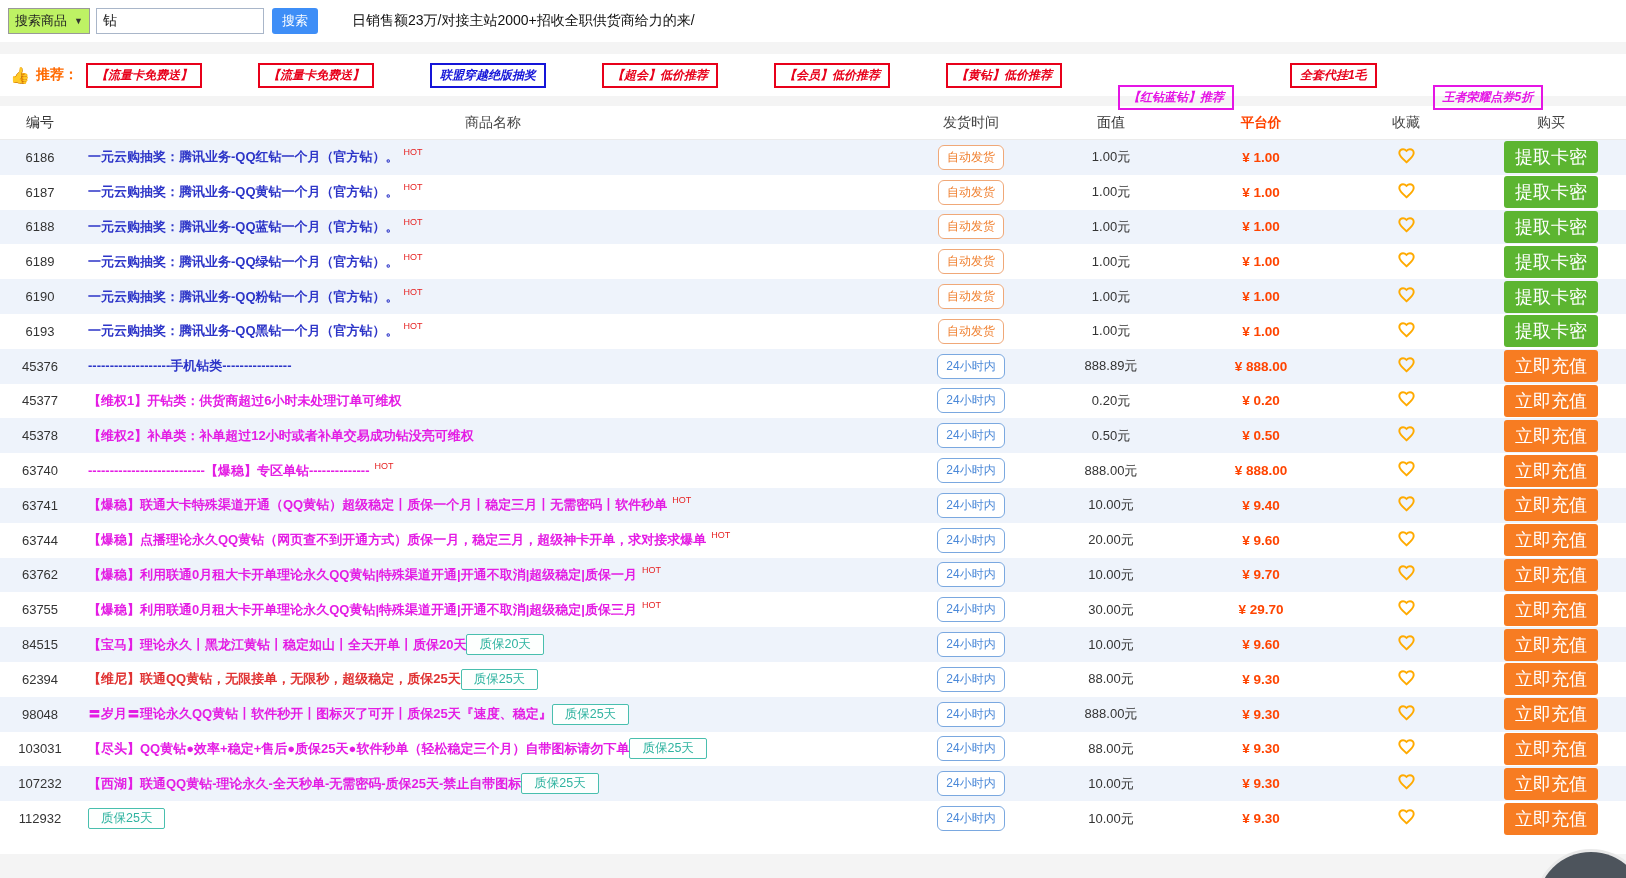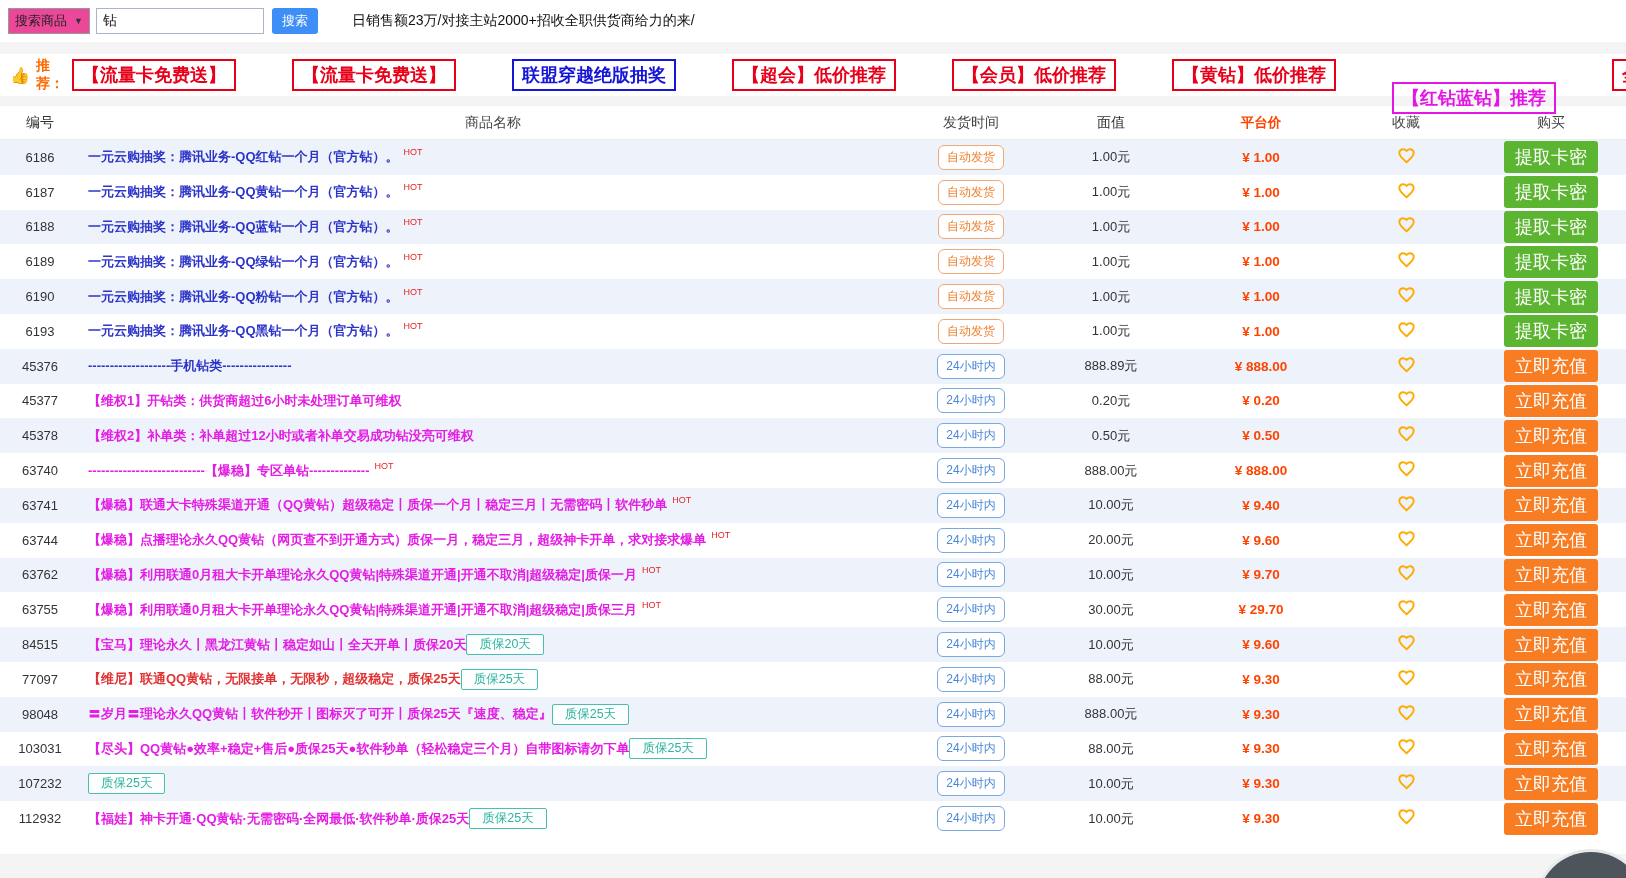--- a/index.html
+++ b/index.html
@@ -2,35 +2,35 @@
 <html><head>
 <meta charset="utf-8">
 <style>
   * { margin:0; padding:0; box-sizing:border-box; }
   html,body { width:1626px; height:878px; overflow:hidden; background:#f4f4f4;
     font-family:"Liberation Sans","DejaVu Sans",sans-serif; }
 
   
   .topbar { background:#fff; height:42px; display:flex; align-items:center; padding-left:8px; }
   .select-box { border:1px solid #999; height:26px; display:flex; align-items:center;
-    padding:0 6px; font-size:13px; color:#222; background:#ec4899; cursor:pointer; width:82px; justify-content:space-between;}
+    padding:0 6px; font-size:13px; color:#222; background:#bef264; cursor:pointer; width:82px; justify-content:space-between;}
   .select-box .arrow { font-size:9px; color:#333; margin-left:6px; }
   .search-input { border:1px solid #a9b6c9; height:26px; width:168px; margin-left:6px;
     padding:0 6px; font-size:14px; color:#222; }
   .search-btn { margin-left:8px; background:#3e8ef7; color:#fff; border:none; height:26px;
     padding:0 10px; font-size:13px; border-radius:3px; cursor:pointer; }
   .notice { margin-left:34px; font-size:14px; color:#111; }
 
   
   .reco-bar { background:#fff; margin-top:12px; height:42px; display:flex; align-items:center; padding-left:10px; }
   .thumb { font-size:16px; }
   .reco-label { color:#ff6a00; font-size:14px; font-weight:bold; margin:0 8px 0 6px; }
   .reco-list { display:flex; align-items:center; gap:56px; }
-  .reco-item { font-size:18px; font-weight:bold; text-decoration:none; padding:2px 8px;
-    border:2px solid currentColor; cursor:pointer; white-space:nowrap; }
+  .reco-item { font-size:12px; font-weight:bold; text-decoration:none; padding:2px 8px;
+    border:2px solid currentColor; cursor:pointer; white-space:nowrap;font-style:italic; }
   .reco-red { color:#e8001a; }
   .reco-blue { color:#1515d8; }
   .reco-magenta { color:#e515e5;margin-top:45px; }
 
   
   .table-wrap { background:#fff; margin-top:10px; padding-bottom:18px; }
   .thead { display:flex; align-items:center; height:34px; border-bottom:1px solid #ebebeb;
     font-size:14px; color:#444; }
   .trow { display:flex; align-items:center; height:34.8px; font-size:13px; }
   .trow:nth-child(odd) { background:#eef3fb; }
@@ -307,21 +307,21 @@
         </div>
         <div class="col-delivery"><span class="d-badge d-h24">24小时内</span></div>
         <div class="col-face">10.00元</div>
         <div class="col-price">¥ 9.60</div>
         <div class="col-fav"><svg class="heart" viewBox="0 0 24 24" width="19" height="18" fill="none" stroke="#ffaa00" stroke-width="2.6">
             <path d="M12 20.3l-1.2-1.1C5.4 14.4 2.4 11.3 2.4 7.9c0-2.8 2.2-5 5-5 1.6 0 3.2.8 4.6 2.3 1.4-1.5 3-2.3 4.6-2.3 2.8 0 5 2.2 5 5 0 3.4-3 6.5-8.4 11.3L12 20.3z"></path>
           </svg></div>
         <div class="col-buy"><button class="buy-btn buy-orange">立即充值</button></div>
       </div>
       <div class="trow">
-        <div class="col-id">77097</div>
+        <div class="col-id">62394</div>
         <div class="col-name">
           <a class="pname red">【维尼】联通QQ黄钻，无限接单，无限秒，超级稳定，质保25天</a>
           <span class="qbadge">质保25天</span>
         </div>
         <div class="col-delivery"><span class="d-badge d-h24">24小时内</span></div>
         <div class="col-face">88.00元</div>
         <div class="col-price">¥ 9.30</div>
         <div class="col-fav"><svg class="heart" viewBox="0 0 24 24" width="19" height="18" fill="none" stroke="#ffaa00" stroke-width="2.6">
             <path d="M12 20.3l-1.2-1.1C5.4 14.4 2.4 11.3 2.4 7.9c0-2.8 2.2-5 5-5 1.6 0 3.2.8 4.6 2.3 1.4-1.5 3-2.3 4.6-2.3 2.8 0 5 2.2 5 5 0 3.4-3 6.5-8.4 11.3L12 20.3z"></path>
           </svg></div>
@@ -351,34 +351,34 @@
         <div class="col-face">88.00元</div>
         <div class="col-price">¥ 9.30</div>
         <div class="col-fav"><svg class="heart" viewBox="0 0 24 24" width="19" height="18" fill="none" stroke="#ffaa00" stroke-width="2.6">
             <path d="M12 20.3l-1.2-1.1C5.4 14.4 2.4 11.3 2.4 7.9c0-2.8 2.2-5 5-5 1.6 0 3.2.8 4.6 2.3 1.4-1.5 3-2.3 4.6-2.3 2.8 0 5 2.2 5 5 0 3.4-3 6.5-8.4 11.3L12 20.3z"></path>
           </svg></div>
         <div class="col-buy"><button class="buy-btn buy-orange">立即充值</button></div>
       </div>
       <div class="trow">
         <div class="col-id">107232</div>
         <div class="col-name">
+          <a class="pname magenta">【西湖】联通QQ黄钻-理论永久-全天秒单-无需密码-质保25天-禁止自带图标</a>
           <span class="qbadge">质保25天</span>
         </div>
         <div class="col-delivery"><span class="d-badge d-h24">24小时内</span></div>
         <div class="col-face">10.00元</div>
         <div class="col-price">¥ 9.30</div>
         <div class="col-fav"><svg class="heart" viewBox="0 0 24 24" width="19" height="18" fill="none" stroke="#ffaa00" stroke-width="2.6">
             <path d="M12 20.3l-1.2-1.1C5.4 14.4 2.4 11.3 2.4 7.9c0-2.8 2.2-5 5-5 1.6 0 3.2.8 4.6 2.3 1.4-1.5 3-2.3 4.6-2.3 2.8 0 5 2.2 5 5 0 3.4-3 6.5-8.4 11.3L12 20.3z"></path>
           </svg></div>
         <div class="col-buy"><button class="buy-btn buy-orange">立即充值</button></div>
       </div>
       <div class="trow">
         <div class="col-id">112932</div>
         <div class="col-name">
-          <a class="pname magenta">【福娃】神卡开通·QQ黄钻·无需密码·全网最低·软件秒单·质保25天</a>
           <span class="qbadge">质保25天</span>
         </div>
         <div class="col-delivery"><span class="d-badge d-h24">24小时内</span></div>
         <div class="col-face">10.00元</div>
         <div class="col-price">¥ 9.30</div>
         <div class="col-fav"><svg class="heart" viewBox="0 0 24 24" width="19" height="18" fill="none" stroke="#ffaa00" stroke-width="2.6">
             <path d="M12 20.3l-1.2-1.1C5.4 14.4 2.4 11.3 2.4 7.9c0-2.8 2.2-5 5-5 1.6 0 3.2.8 4.6 2.3 1.4-1.5 3-2.3 4.6-2.3 2.8 0 5 2.2 5 5 0 3.4-3 6.5-8.4 11.3L12 20.3z"></path>
           </svg></div>
         <div class="col-buy"><button class="buy-btn buy-orange">立即充值</button></div>
       </div>

